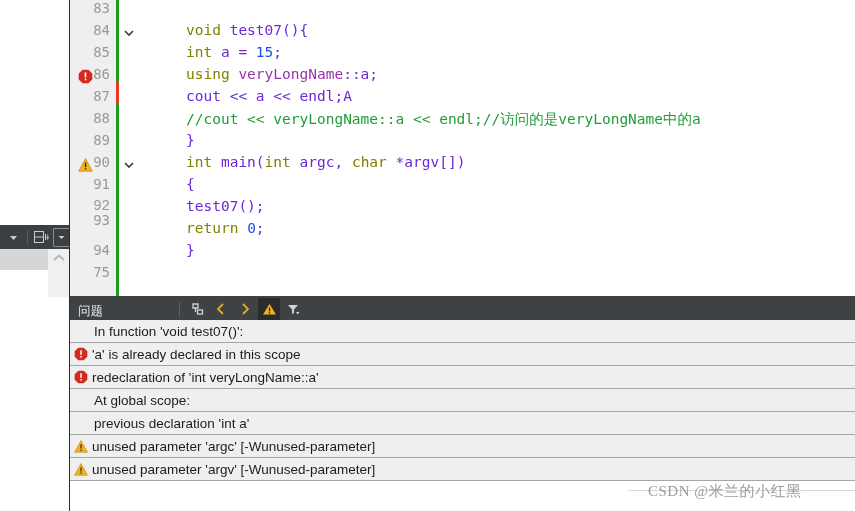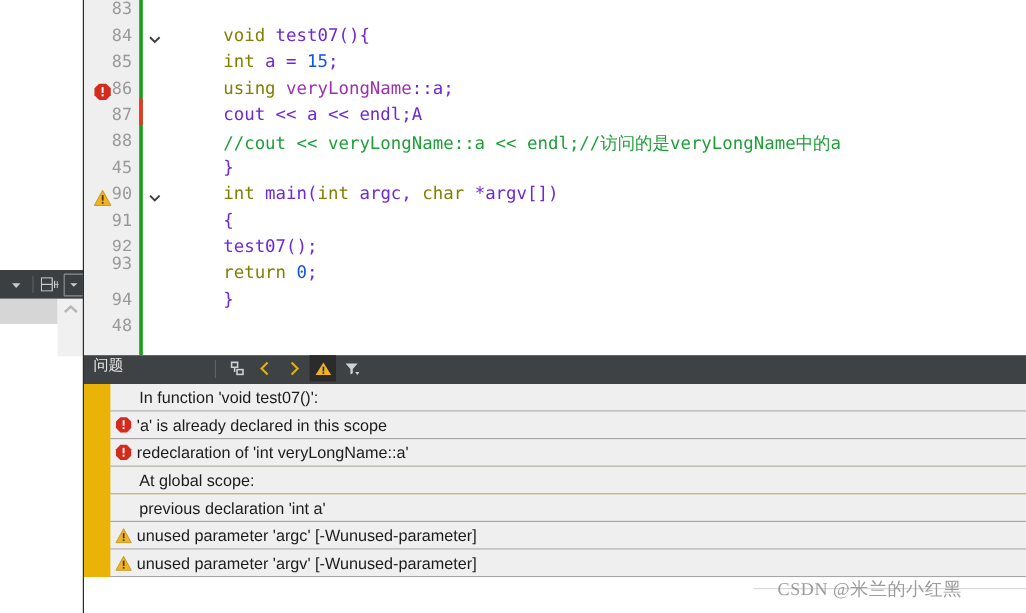--- a/index.html
+++ b/index.html
@@ -52,34 +52,34 @@
   .num{color:#1750eb;}
   .ns{color:#9b30b0;}
   .cmt{color:#1f9e38;}
   .plain{color:#6d28d9;}
 
   .gmark{position:absolute;left:8px;width:16px;height:16px;}
 
   
   .panel{position:absolute;left:70px;top:296px;width:785px;height:215px;background:#ffffff;}
   .panel-header{
-    height:24px;background:#3f4244;display:flex;align-items:flex-start;
+    height:24px;background:#3f4244;display:flex;align-items:flex-end;
     padding-left:8px;box-sizing:border-box;
   }
   .panel-title{color:#e8e8e8;font-size:12.5px;font-family:"DejaVu Sans",sans-serif;}
   .panel-tools{display:flex;align-items:center;margin-left:72px;gap:2px;}
   .ptool{
     width:22px;height:22px;display:flex;align-items:center;justify-content:center;
     color:#d8b020;
   }
   .ptool.active{background:#2b2b2b;}
   .ptool.gray{color:#cfd2d4;}
   .psep{width:1px;height:15px;background:#5f6264;margin:0 4px;}
 
-  .rows{background:#eab308;padding-left:22px;}
+  .rows{background:#a21caf;}
   .prow{
     height:23px;border-bottom:1px solid #a6a6a6;background:#efefef;
     display:flex;align-items:center;box-sizing:border-box;
   }
   .prow .picon{width:22px;display:flex;align-items:center;justify-content:center;flex:0 0 22px;}
   .prow .ptext{
     font-size:13.5px;color:#1c1c1c;font-family:"Liberation Sans",sans-serif;
     white-space:nowrap;
   }
   .prow.indent .ptext{padding-left:2px;}
@@ -149,41 +149,41 @@
         <div class="gmark" style="top: 69px;"><svg width="15" height="15" viewBox="0 0 15 15">
             <polygon points="4.6,0.7 10.4,0.7 14.3,4.6 14.3,10.4 10.4,14.3 4.6,14.3 0.7,10.4 0.7,4.6" fill="#d42b1f"></polygon>
             <rect x="6.7" y="3.4" width="1.6" height="5" fill="#fff"></rect>
             <rect x="6.7" y="9.6" width="1.6" height="1.7" fill="#fff"></rect>
           </svg></div>
         <div class="code-text" style="top: 66px;"><span class="plain">    </span><span class="kw">using</span><span class="plain">  </span><span class="ns">veryLongName</span><span class="plain">::a;</span></div>
         <div class="ln" style="top: 88px;">87</div>
         <div class="code-text" style="top: 88px;"><span class="plain">    cout &lt;&lt; a &lt;&lt; endl;A</span></div>
         <div class="ln" style="top: 110px;">88</div>
         <div class="code-text" style="top: 110px;"><span class="cmt">    //cout &lt;&lt; veryLongName::a &lt;&lt; endl;//访问的是veryLongName中的a</span></div>
-        <div class="ln" style="top: 132px;">45</div>
+        <div class="ln" style="top: 132px;">89</div>
         <div class="code-text" style="top: 132px;"><span class="plain">}</span></div>
         <div class="ln" style="top: 154px;">90</div>
         <div class="fold chev" style="top: 154px;"><svg width="12" height="22" viewBox="0 0 12 22">
             <polyline points="2,9 6,13 10,9" fill="none" stroke="#3c3c3c" stroke-width="1.6"></polyline>
           </svg></div>
         <div class="gmark" style="top: 158px;"><svg width="15" height="14" viewBox="0 0 15 14">
             <polygon points="7.5,0.6 14.4,13.2 0.6,13.2" fill="#f0b323" stroke="#c08e10" stroke-width="0.7"></polygon>
             <rect x="6.8" y="4.6" width="1.5" height="4.6" fill="#4a3600"></rect>
             <rect x="6.8" y="10.2" width="1.5" height="1.5" fill="#4a3600"></rect>
           </svg></div>
         <div class="code-text" style="top: 154px;"><span class="kw">int</span><span class="plain"> main(</span><span class="kw">int</span><span class="plain"> argc, </span><span class="kw">char</span><span class="plain"> *argv[])</span></div>
         <div class="ln" style="top: 176px;">91</div>
         <div class="code-text" style="top: 176px;"><span class="plain">{</span></div>
         <div class="ln" style="top: 198px; font-family: Liberation Mono, monospace;">92</div>
         <div class="code-text" style="top: 198px;"><span class="plain">    test07();</span></div>
         <div class="ln" style="top: 212px;">93</div>
         <div class="code-text" style="top: 220px;"><span class="plain">    </span><span class="kw">return</span><span class="plain"> </span><span class="num">0</span><span class="plain">;</span></div>
         <div class="ln" style="top: 242px;">94</div>
         <div class="code-text" style="top: 242px;"><span class="plain">}</span></div>
-        <div class="ln" style="top: 264px;">48</div>
+        <div class="ln" style="top: 264px;">75</div>
       </div>
   </div>
 
   <div class="panel">
     <div class="panel-header">
       <span class="panel-title">问题</span>
       <span class="panel-tools">
         <span class="psep"></span>
         <span class="ptool gray">
           <svg width="15" height="14" viewBox="0 0 15 14" aria-hidden="true">

